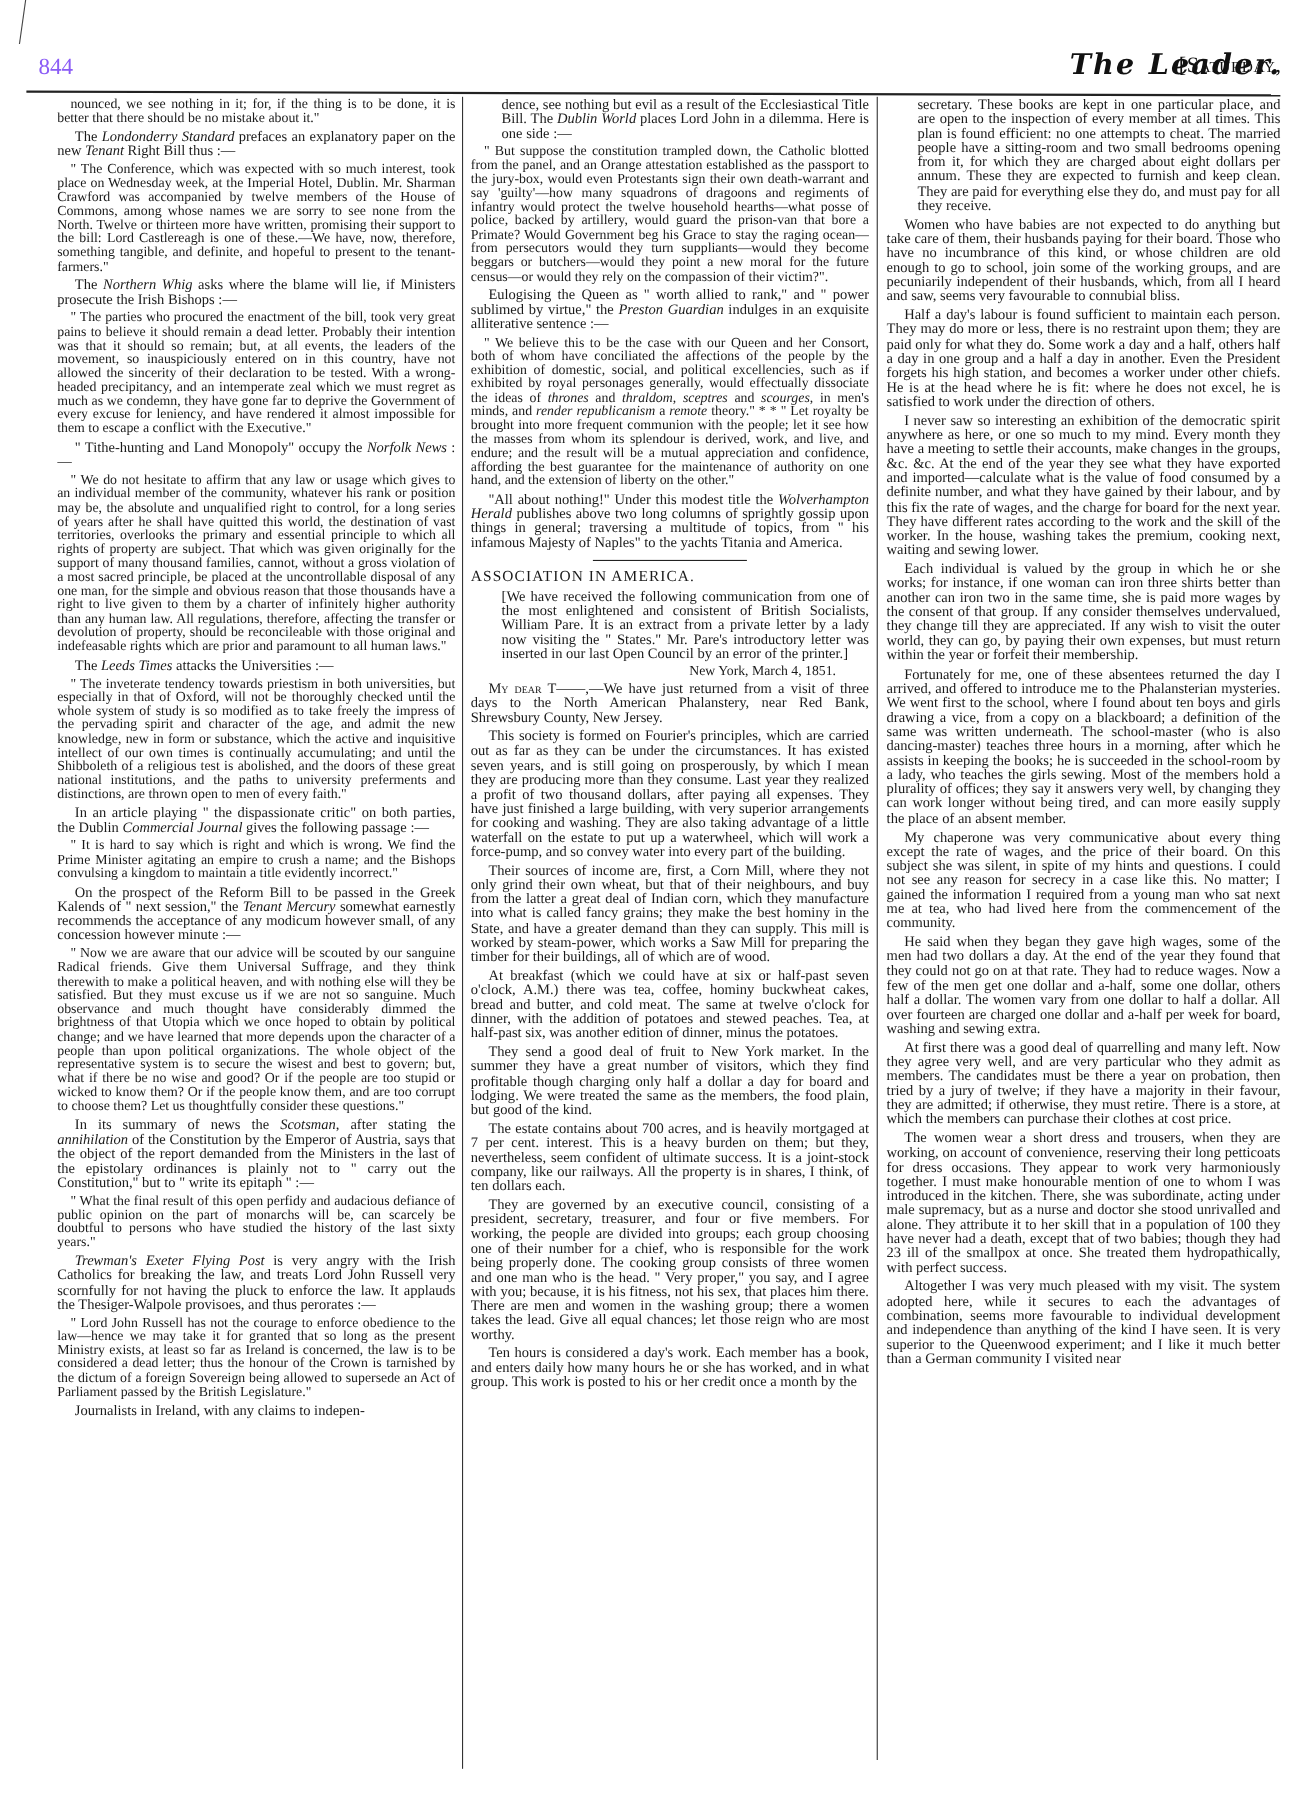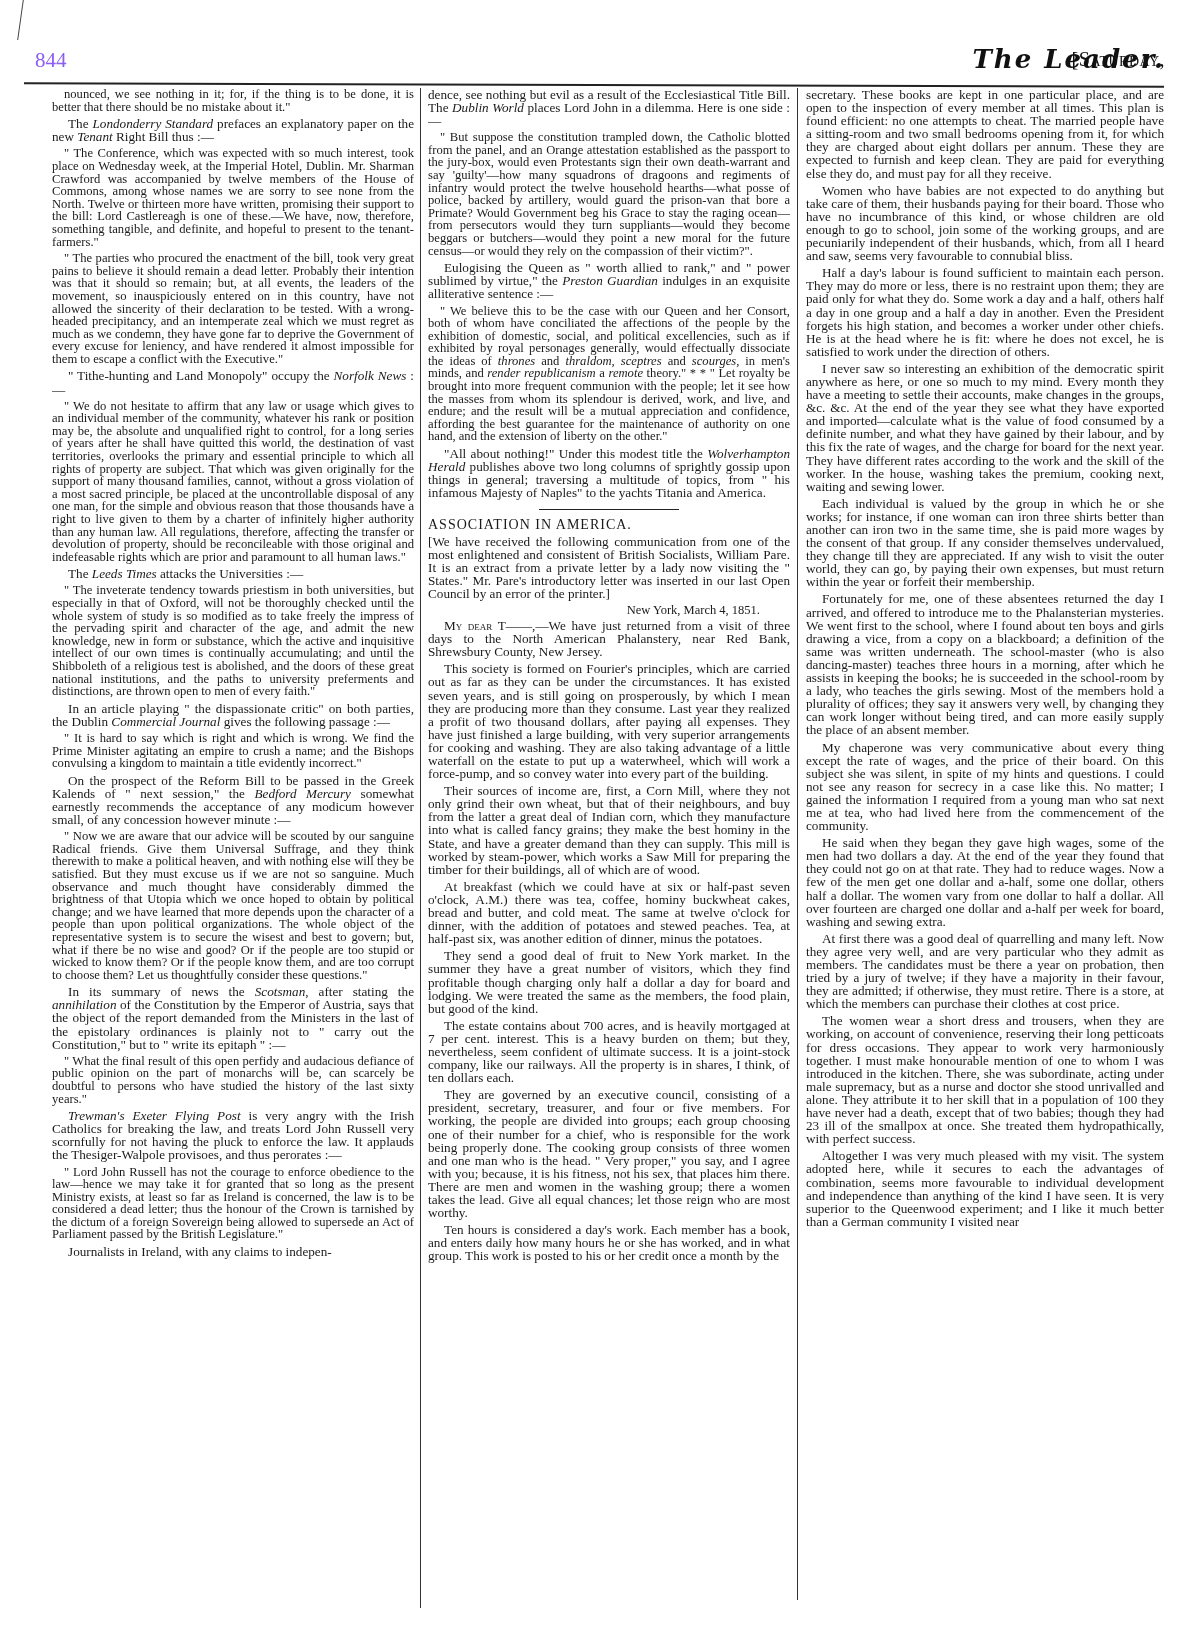--- a/index.html
+++ b/index.html
@@ -44,21 +44,21 @@
   .col1 { left: 28px; width: 362px; }
   .col2 { left: 404px; width: 362px; }
   .col3 { left: 782px; width: 358px; }
   .col-rule {
     position: absolute; top: 0; width: 1px; background: #333;
   }
   .rule1 { left: 396px; height: 1520px; }
   .rule2 { left: 773px; height: 1512px; }
   p { margin: 0 0 4px 0; text-indent: 16px; }
   p.quote { text-indent: 12px; font-size: 12.6px; line-height: 12.6px; }
-  p.noindent { text-indent: 0; }
+  p.noindent { text-indent: 0; margin-left: 28px; }
   .section-rule {
     width: 140px; height: 1px; background: #222; margin: 10px auto 8px auto;
   }
   .section-title {
     text-align: left; font-size: 14px; letter-spacing: 1px; margin-bottom: 3px;
   }
   .letter-date {
     text-align: right; font-size: 12.5px; padding-right: 30px; margin: 2px 0 2px 0;
   }
   .sc { font-variant: small-caps; }
@@ -73,28 +73,29 @@
   <div class="masthead">The Leader.</div>
   <span class="dateline">[Saturday,</span>
 </div>
 <div class="head-rule"></div>
 
 <div class="columns">
   <div class="col col1" id="col1">
       <p class="quote">nounced, we see nothing in it; for, if the thing is to be done, it is better that there should be no mistake about it."</p>
       <p><span>The </span><i>Londonderry Standard</i><span> prefaces an explanatory paper on the new </span><i>Tenant</i><span> Right Bill thus :—</span></p>
       <p class="quote">" The Conference, which was expected with so much interest, took place on Wednesday week, at the Imperial Hotel, Dublin. Mr. Sharman Crawford was accompanied by twelve members of the House of Commons, among whose names we are sorry to see none from the North. Twelve or thirteen more have written, promising their support to the bill: Lord Castlereagh is one of these.—We have, now, therefore, something tangible, and definite, and hopeful to present to the tenant-farmers."</p>
+      <p><span>The </span><i>Northern Whig</i><span> asks where the blame will lie, if Ministers prosecute the Irish Bishops :—</span></p>
       <p class="quote">" The parties who procured the enactment of the bill, took very great pains to believe it should remain a dead letter. Probably their intention was that it should so remain; but, at all events, the leaders of the movement, so inauspiciously entered on in this country, have not allowed the sincerity of their declaration to be tested. With a wrong-headed precipitancy, and an intemperate zeal which we must regret as much as we condemn, they have gone far to deprive the Government of every excuse for leniency, and have rendered it almost impossible for them to escape a conflict with the Executive."</p>
       <p><span>" Tithe-hunting and Land Monopoly" occupy the </span><i>Norfolk News</i><span> :—</span></p>
       <p class="quote">" We do not hesitate to affirm that any law or usage which gives to an individual member of the community, whatever his rank or position may be, the absolute and unqualified right to control, for a long series of years after he shall have quitted this world, the destination of vast territories, overlooks the primary and essential principle to which all rights of property are subject. That which was given originally for the support of many thousand families, cannot, without a gross violation of a most sacred principle, be placed at the uncontrollable disposal of any one man, for the simple and obvious reason that those thousands have a right to live given to them by a charter of infinitely higher authority than any human law. All regulations, therefore, affecting the transfer or devolution of property, should be reconcileable with those original and indefeasable rights which are prior and paramount to all human laws."</p>
       <p><span>The </span><i>Leeds Times</i><span> attacks the Universities :—</span></p>
       <p class="quote">" The inveterate tendency towards priestism in both universities, but especially in that of Oxford, will not be thoroughly checked until the whole system of study is so modified as to take freely the impress of the pervading spirit and character of the age, and admit the new knowledge, new in form or substance, which the active and inquisitive intellect of our own times is continually accumulating; and until the Shibboleth of a religious test is abolished, and the doors of these great national institutions, and the paths to university preferments and distinctions, are thrown open to men of every faith."</p>
       <p><span>In an article playing " the dispassionate critic" on both parties, the Dublin </span><i>Commercial Journal</i><span> gives the following passage :—</span></p>
       <p class="quote">" It is hard to say which is right and which is wrong. We find the Prime Minister agitating an empire to crush a name; and the Bishops convulsing a kingdom to maintain a title evidently incorrect."</p>
-      <p><span>On the prospect of the Reform Bill to be passed in the Greek Kalends of " next session," the </span><i>Bedford Mercury</i><span> somewhat earnestly recommends the acceptance of any modicum however small, of any concession however minute :—</span></p>
+      <p><span>On the prospect of the Reform Bill to be passed in the Greek Kalends of " next session," the </span><i>Tenant Mercury</i><span> somewhat earnestly recommends the acceptance of any modicum however small, of any concession however minute :—</span></p>
       <p class="quote">" Now we are aware that our advice will be scouted by our sanguine Radical friends. Give them Universal Suffrage, and they think therewith to make a political heaven, and with nothing else will they be satisfied. But they must excuse us if we are not so sanguine. Much observance and much thought have considerably dimmed the brightness of that Utopia which we once hoped to obtain by political change; and we have learned that more depends upon the character of a people than upon political organizations. The whole object of the representative system is to secure the wisest and best to govern; but, what if there be no wise and good? Or if the people are too stupid or wicked to know them? Or if the people know them, and are too corrupt to choose them? Let us thoughtfully consider these questions."</p>
       <p><span>In its summary of news the </span><i>Scotsman</i><span>, after stating the </span><i>annihilation</i><span> of the Constitution by the Emperor of Austria, says that the object of the report demanded from the Ministers in the last of the epistolary ordinances is plainly not to " carry out the Constitution," but to " write its epitaph " :—</span></p>
       <p class="quote">" What the final result of this open perfidy and audacious defiance of public opinion on the part of monarchs will be, can scarcely be doubtful to persons who have studied the history of the last sixty years."</p>
       <p><i>Trewman's Exeter Flying Post</i><span> is very angry with the Irish Catholics for breaking the law, and treats Lord John Russell very scornfully for not having the pluck to enforce the law. It applauds the Thesiger-Walpole provisoes, and thus perorates :—</span></p>
       <p class="quote">" Lord John Russell has not the courage to enforce obedience to the law—hence we may take it for granted that so long as the present Ministry exists, at least so far as Ireland is concerned, the law is to be considered a dead letter; thus the honour of the Crown is tarnished by the dictum of a foreign Sovereign being allowed to supersede an Act of Parliament passed by the British Legislature."</p>
       <p><span>Journalists in Ireland, with any claims to indepen-</span></p>
     </div>
   <div class="col-rule rule1"></div>
   <div class="col col2" id="col2">
     <div id="col2-before">

